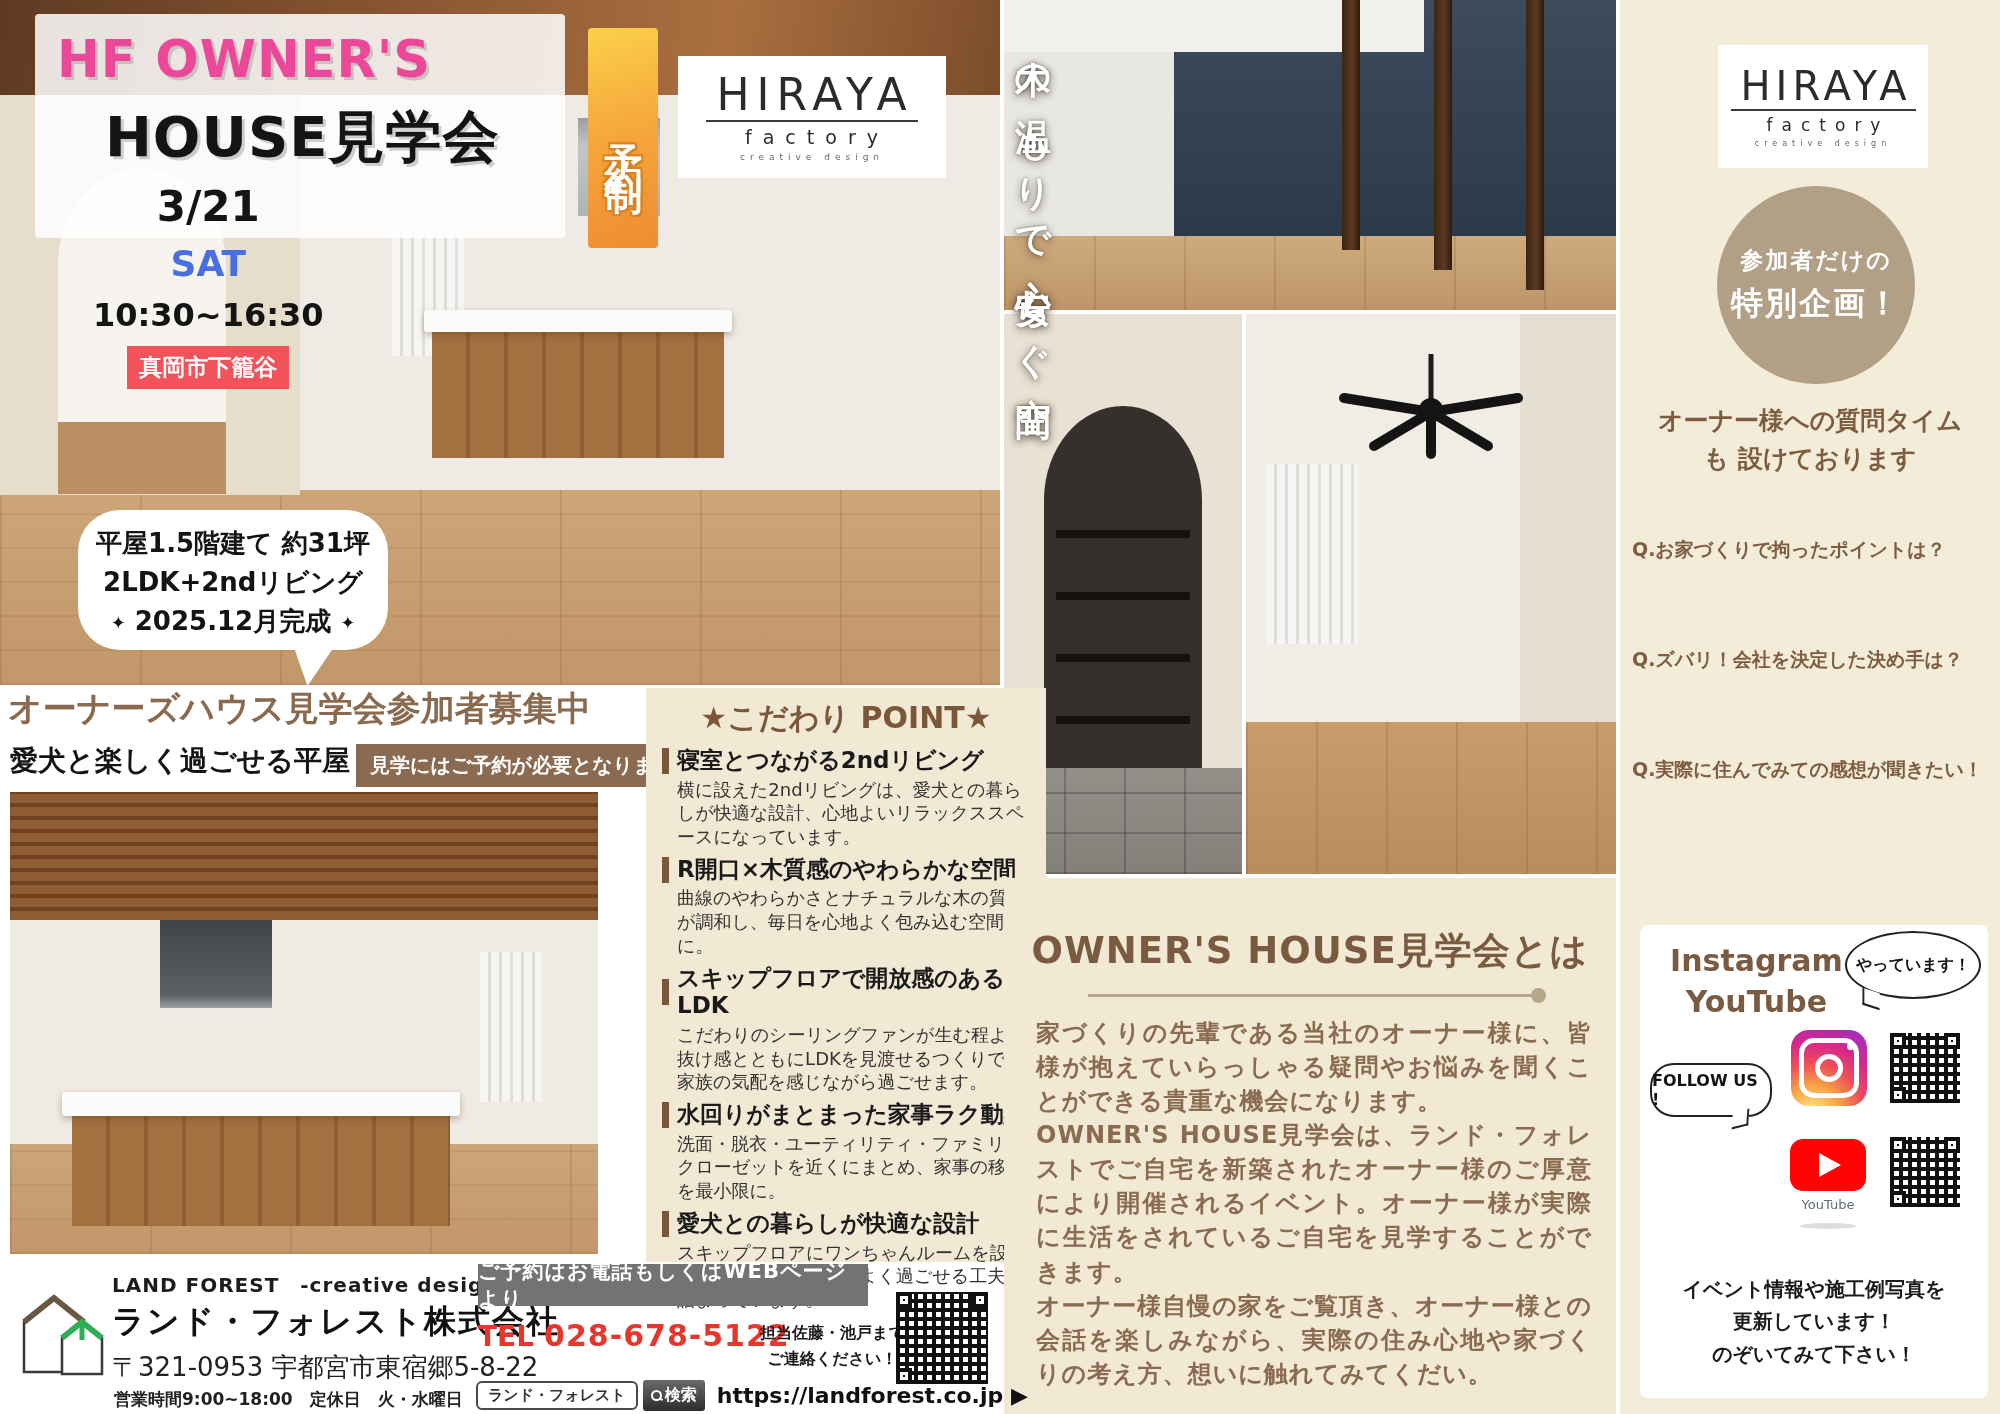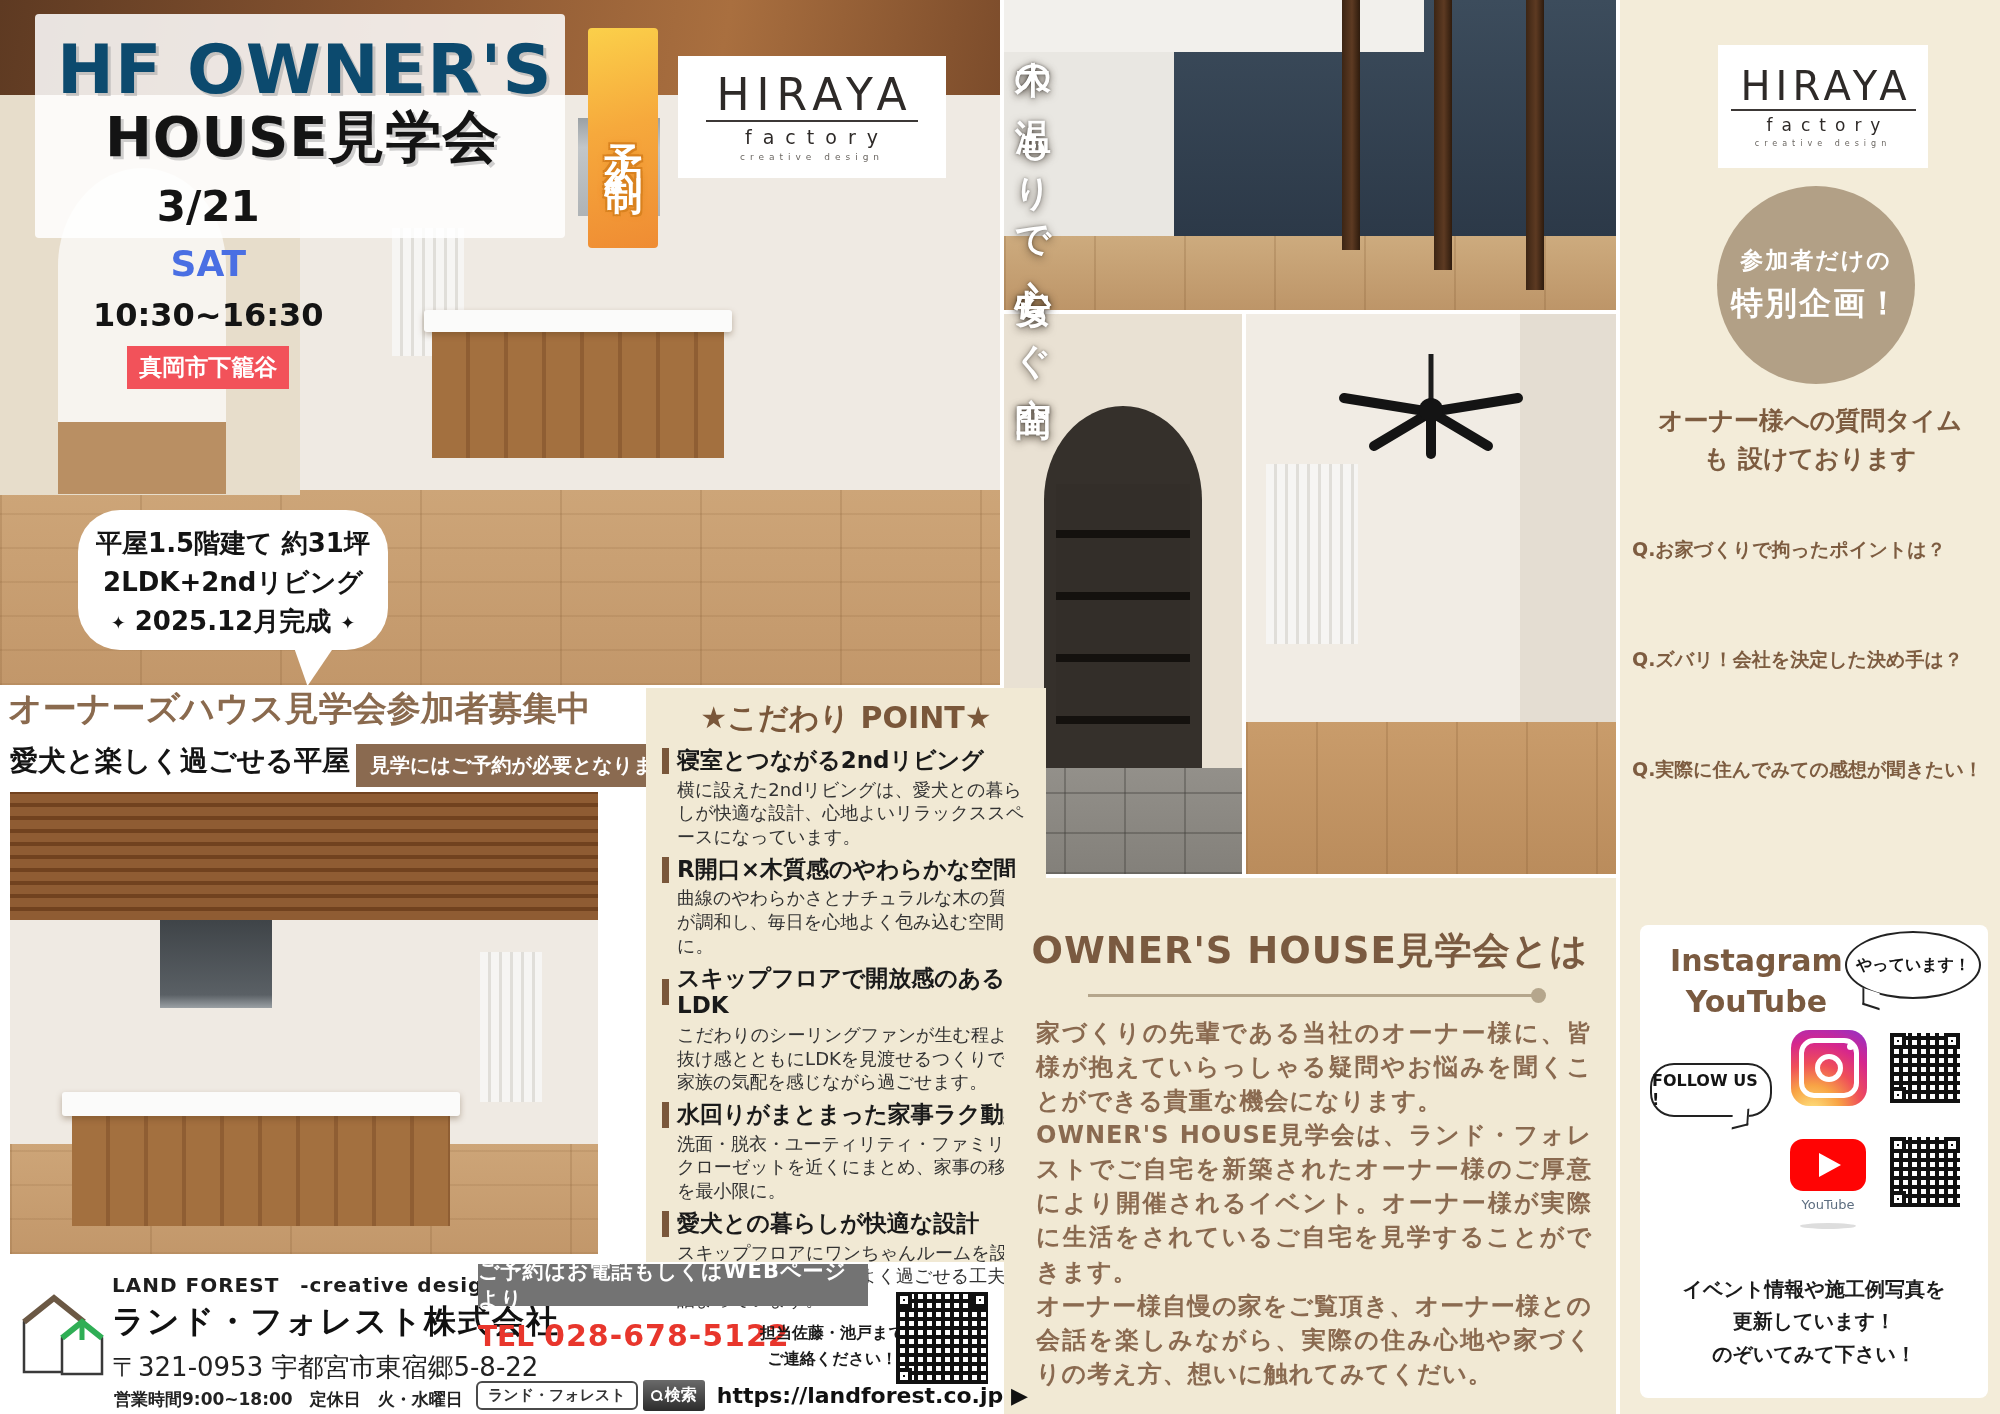--- a/index.html
+++ b/index.html
@@ -23,21 +23,21 @@
   .island-base{position:absolute;background:repeating-linear-gradient(90deg,#a3703f 0 34px,#8f5e33 34px 38px);}
   .hood{position:absolute;background:linear-gradient(180deg,#9aa0a4,#c2c6c9 30%,#aeb3b6);}
   .arch-wall{position:absolute;background:#e7ddcb;}
   .arch-open{position:absolute;background:linear-gradient(180deg,#f7f4ef 78%,#b98f63 78%);border-radius:50% 50% 0 0 / 30% 30% 0 0;}
   .post{position:absolute;top:0;bottom:60px;width:18px;background:linear-gradient(90deg,#3c2514,#5d3a22 55%,#2e1b0d);}
   .shelves{position:absolute;background:repeating-linear-gradient(0deg,#14110e 0 8px,#332e29 8px 62px);}
   .slat-ceiling{position:absolute;left:0;right:0;top:0;background:repeating-linear-gradient(0deg,#8f5c33 0 9px,#71421f 9px 13px);}
 
   
   .title-card{left:35px;top:14px;width:530px;height:224px;background:rgba(255,255,255,.86);border-radius:4px;}
-  .title-l1{position:absolute;left:22px;top:16px;font-size:68px;font-weight:900;color:#0c4a6e;letter-spacing:1px;text-shadow:3px 3px 0 rgba(150,150,150,.45);text-align:right;}
+  .title-l1{position:absolute;left:22px;top:16px;font-size:51px;font-weight:900;color:#ec4899;letter-spacing:1px;text-shadow:3px 3px 0 rgba(150,150,150,.45);text-align:right;}
   .title-l2{position:absolute;left:70px;top:86px;font-size:56px;font-weight:900;color:#141414;letter-spacing:1px;text-shadow:3px 3px 0 rgba(150,150,150,.45);}
   .date-row{position:absolute;left:58px;top:168px;display:flex;align-items:center;gap:12px;flex-direction:column;}
   .date-big{font-size:42px;font-weight:900;color:#141414;}
   .date-day{font-size:36px;font-weight:800;color:#4a6fe3;}
   .date-time{font-size:32px;font-weight:800;color:#141414;}
   .loc-badge{background:#f2525a;color:#fff;font-size:23px;font-weight:800;padding:6px 12px;white-space:nowrap;}
   .rsv-badge{left:588px;top:28px;width:70px;height:220px;border-radius:4px;
     background:linear-gradient(165deg,#fbd04a 0%,#f6a93c 45%,#ef8c33 100%);
     display:flex;align-items:center;justify-content:center;
     writing-mode:vertical-rl;text-orientation:upright;

